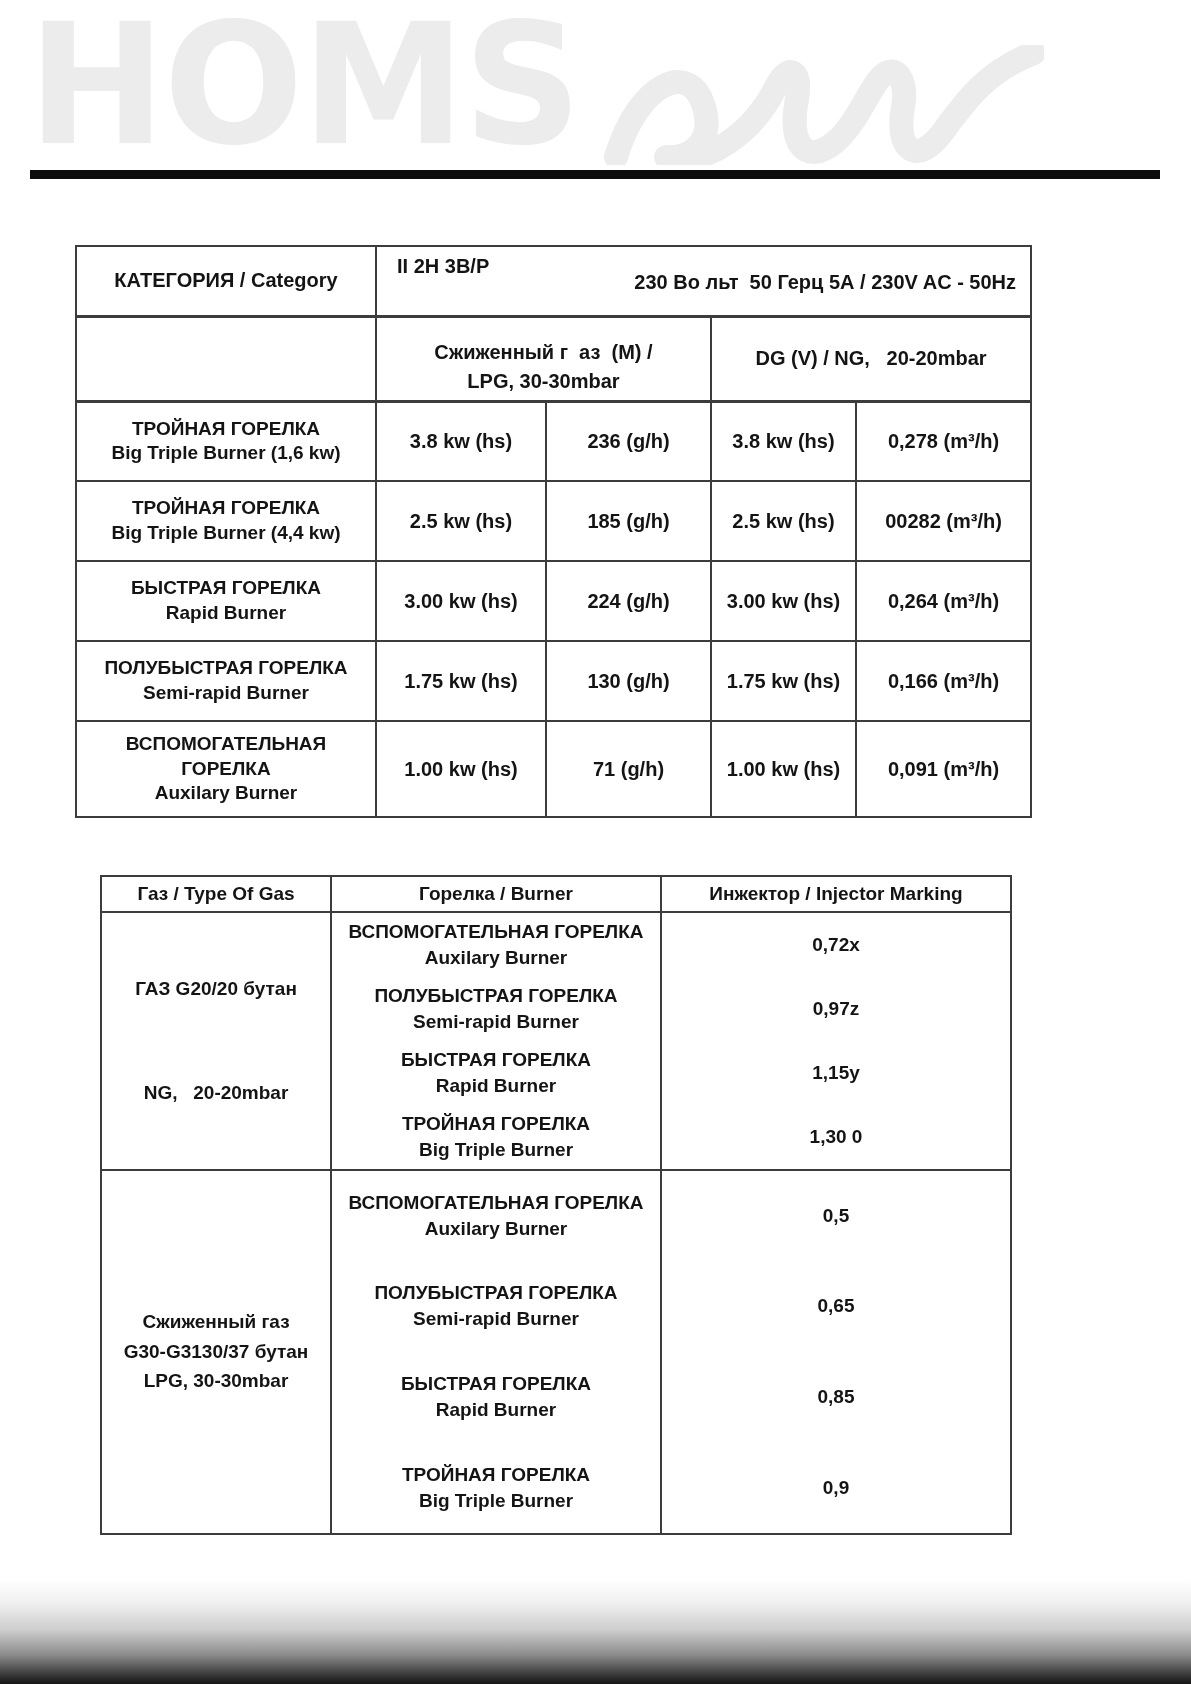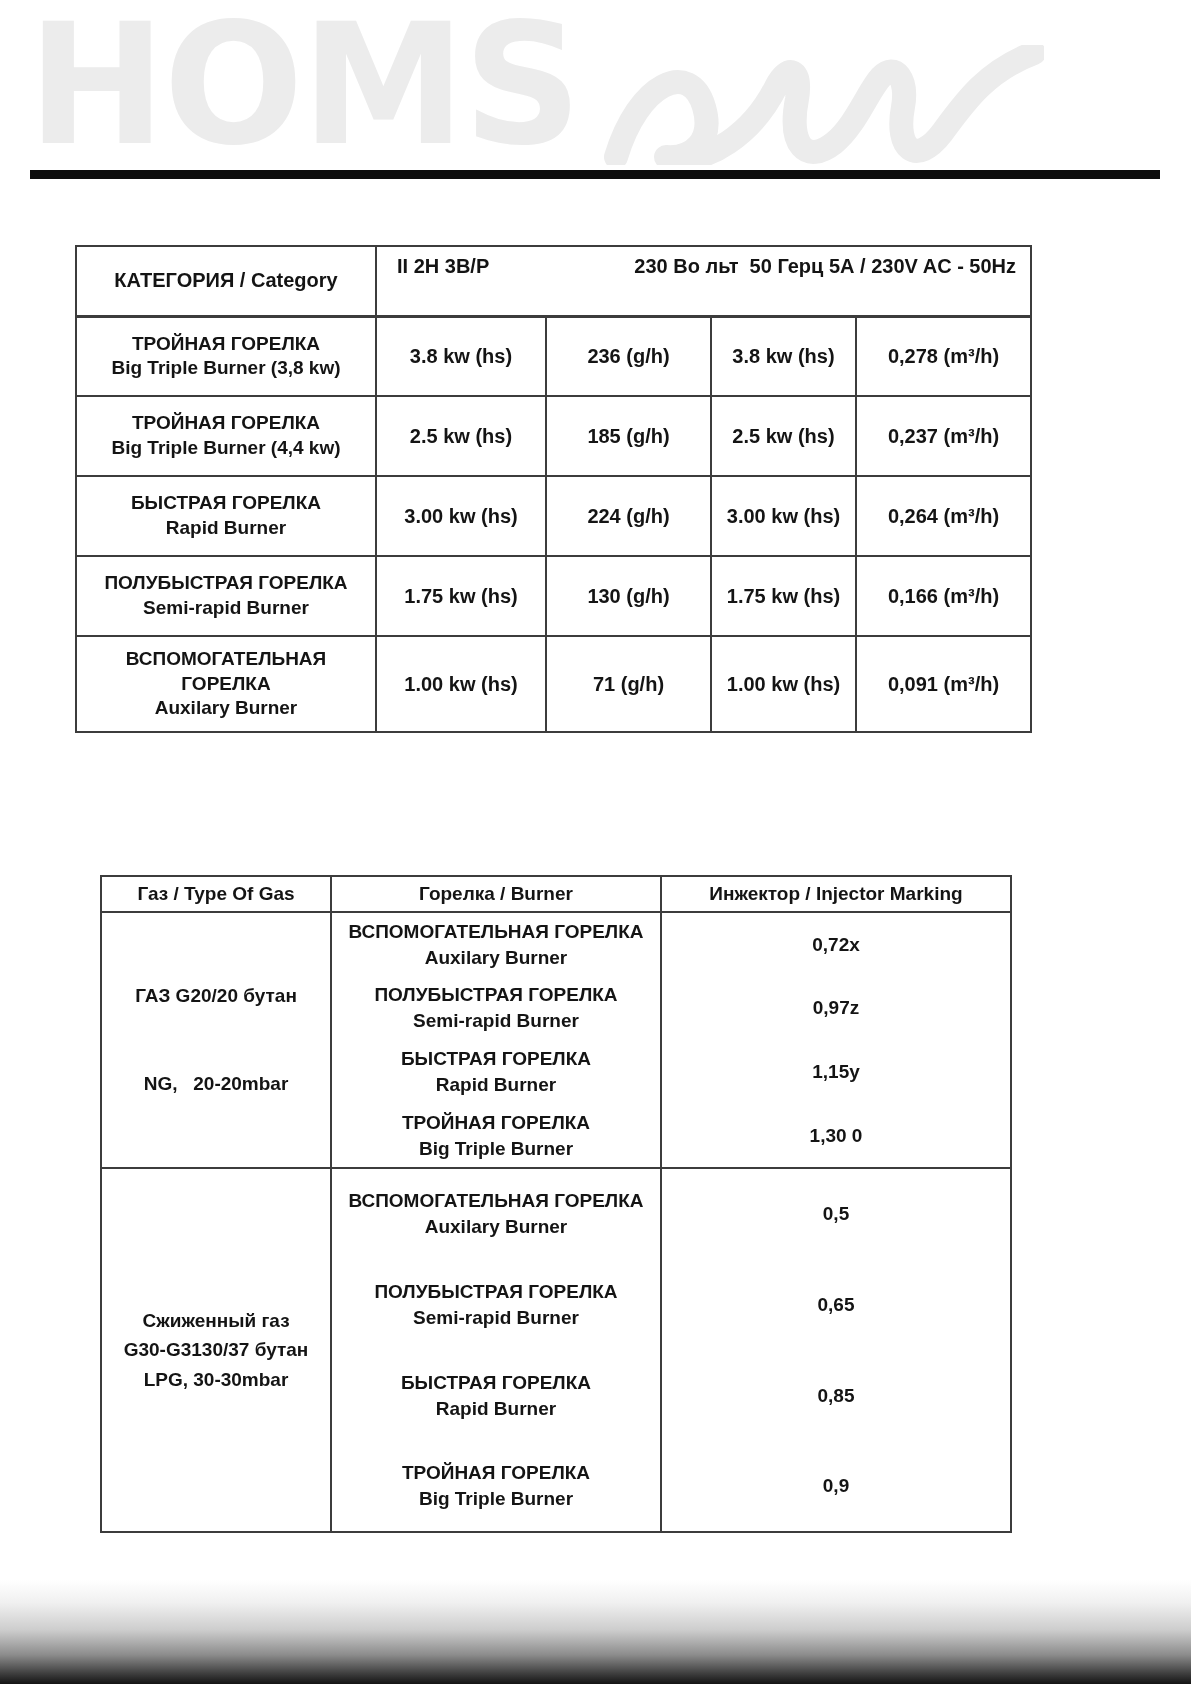--- a/index.html
+++ b/index.html
@@ -19,21 +19,21 @@
     user-select:none;
   }
   .logo-script { margin-left:18px; margin-top:40px; }
 
   .rule { position:absolute; left:30px; top:170px; width:1130px; height:9px; background:#0d0d0d; }
 
   
   table { border-collapse:collapse; table-layout:fixed; }
   td, th { border:2px solid #3c3c3c; vertical-align:middle; }
   .b { font-weight:bold; }
-  .pre { white-space:pre-wrap; }
+  .pre { white-space:pre-wrap;margin-top:16px; }
 
   
   .t1 { position:absolute; left:75px; top:245px; width:955px; font-size:20px; font-weight:bold; }
   .t1 td { text-align:center; padding:4px 14px; }
   .t1 .r-head1 td { height:70px; }
   .t1 .r-head2 td { height:70px; border-bottom-width:3px; }
   .t1 .r-head1 td { border-bottom-width:3px; }
   .t1 .r-data td { height:80px; }
   .t1 .r-data-last td { height:96px; }
   .t1 .name-cell { line-height:1.3; font-size:19px; padding:4px 14px; }
@@ -85,40 +85,48 @@
   <tbody>
       <tr class="r-head1">
     <td class="b">КАТЕГОРИЯ / Category</td>
     <td class="cat-val" colspan="4">
       <div class="cat-line">
         <span class="cat-code">II 2H 3B/P</span>
         <span class="cat-power pre">230 Во льт  50 Герц 5А / 230V AC - 50Hz</span>
       </div>
     </td>
   </tr>
-
-  <tr class="r-data">
-    <td class="name-cell">
-      <div>ТРОЙНАЯ ГОРЕЛКА</div>
-      <div>Big Triple Burner (3,8 kw)</div>
+  <tr class="r-head2">
+    <td></td>
+    <td colspan="2" class="two-line">
+      <div class="pre">Сжиженный г  аз  (M) /</div>
+      <div>LPG, 30-30mbar</div>
+    </td>
+    <td colspan="2" class="pre">DG (V) / NG,   20-20mbar</td>
+  </tr>
+
+  <tr class="r-data">
+    <td class="name-cell">
+      <div>ТРОЙНАЯ ГОРЕЛКА</div>
+      <div>Big Triple Burner (1,6 kw)</div>
     </td>
     <td>3.8 kw (hs)</td>
     <td>236 (g/h)</td>
     <td>3.8 kw (hs)</td>
     <td>0,278 (m³/h)</td>
   </tr>
   <tr class="r-data">
     <td class="name-cell">
       <div>ТРОЙНАЯ ГОРЕЛКА</div>
       <div>Big Triple Burner (4,4 kw)</div>
     </td>
     <td>2.5 kw (hs)</td>
     <td>185 (g/h)</td>
     <td>2.5 kw (hs)</td>
-    <td>0,237 (m³/h)</td>
+    <td>00282 (m³/h)</td>
   </tr>
   <tr class="r-data">
     <td class="name-cell">
       <div>БЫСТРАЯ ГОРЕЛКА</div>
       <div>Rapid Burner</div>
     </td>
     <td>3.00 kw (hs)</td>
     <td>224 (g/h)</td>
     <td>3.00 kw (hs)</td>
     <td>0,264 (m³/h)</td>

